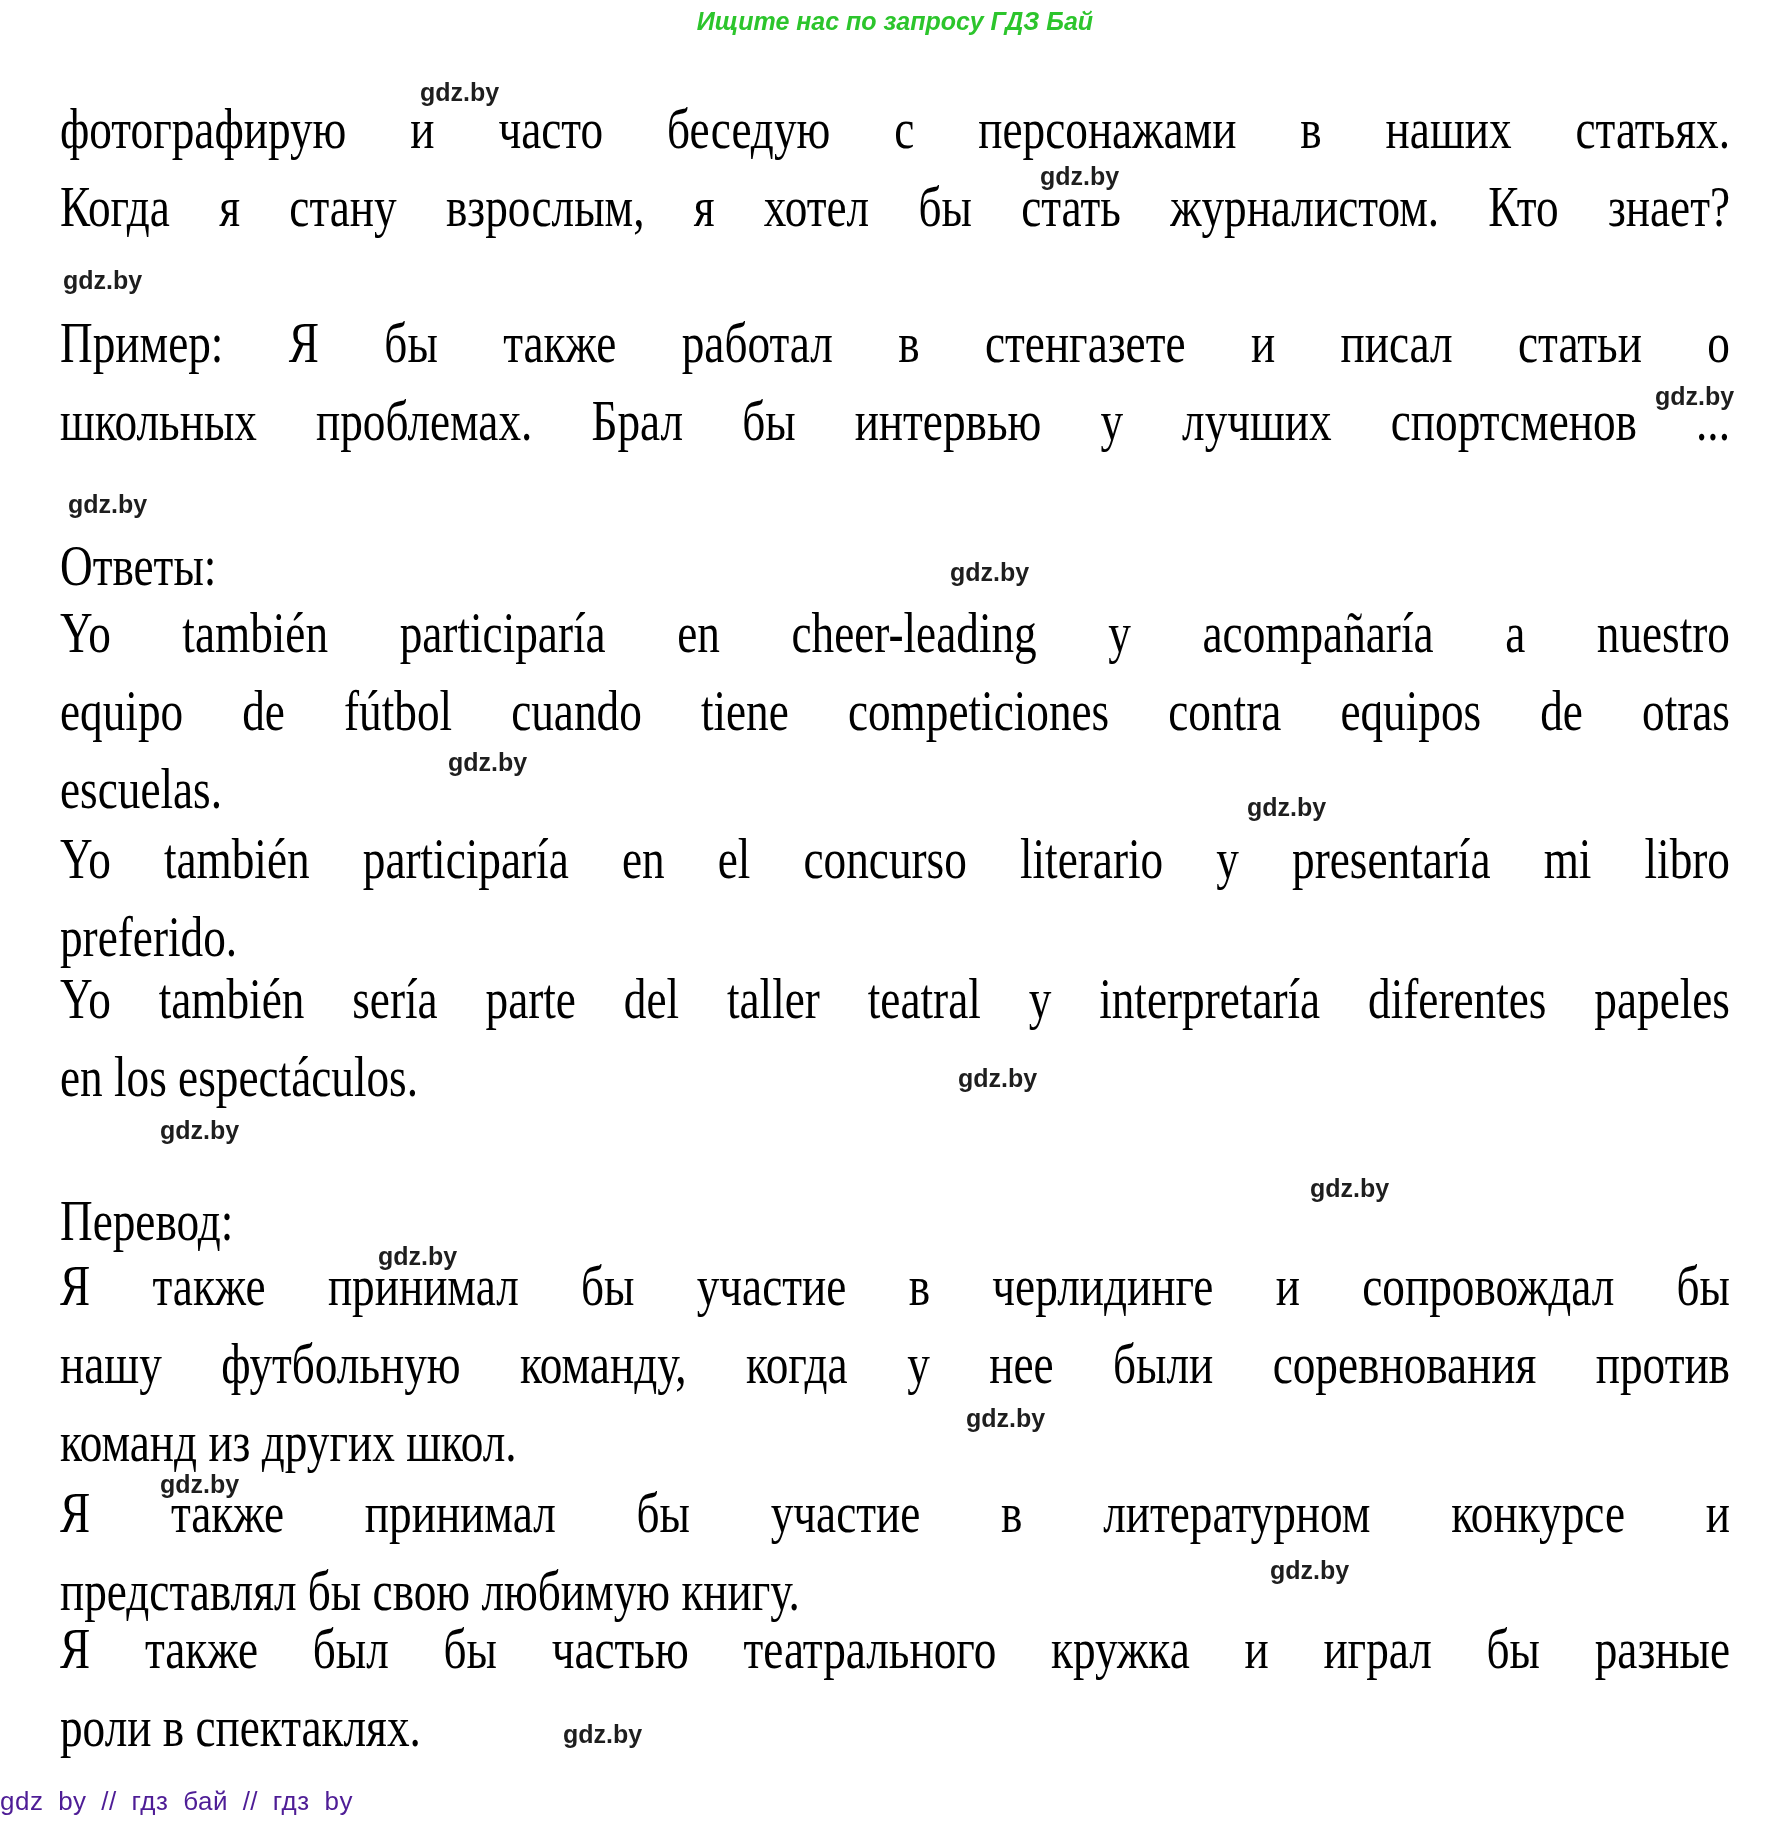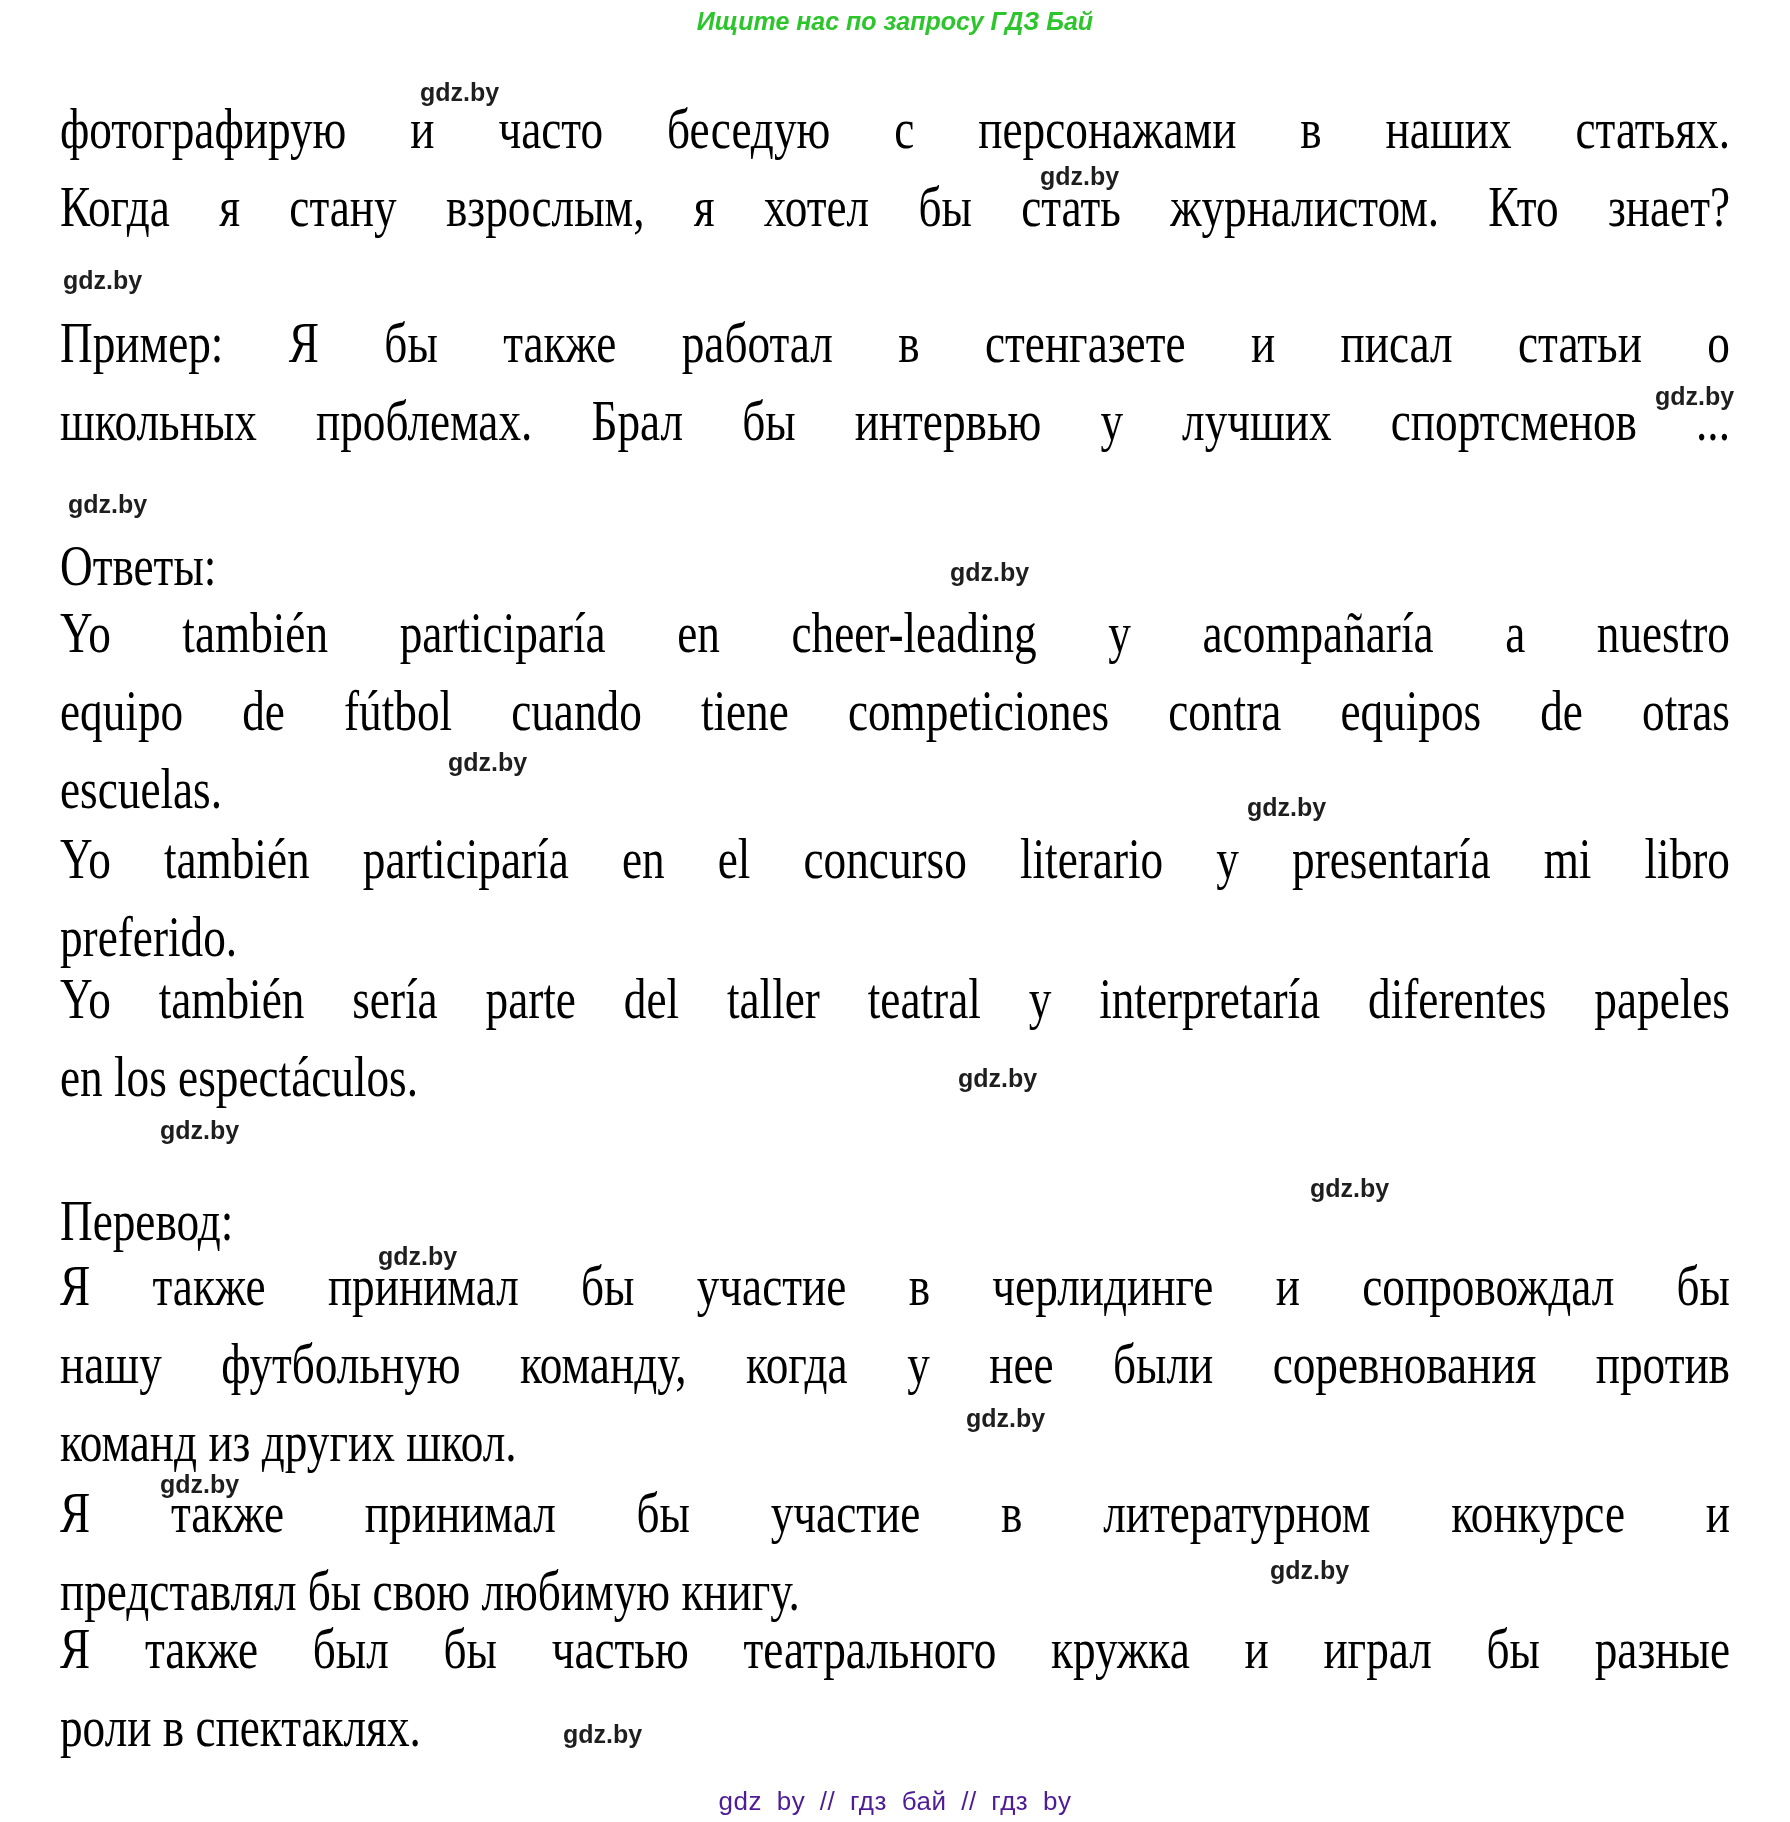--- a/index.html
+++ b/index.html
@@ -48,21 +48,20 @@
   .wm{
     position:absolute;
     font-family:"Liberation Sans", sans-serif;
     font-size:25px;line-height:1;
     color:var(--watermark);
     white-space:nowrap;
     font-weight:bold;
   }
   .footer-note{
     position:absolute;top:1786px;left:0;width:100%;
-    text-align:center;
     font-family:"Liberation Sans", sans-serif;
     font-size:26px;word-spacing:7px;letter-spacing:0.5px;
     color:var(--footer-purple);
   }
 </style>
 </head>
 <body>
 
 <div class="header-note">Ищите нас по запросу ГДЗ Бай</div>
 

